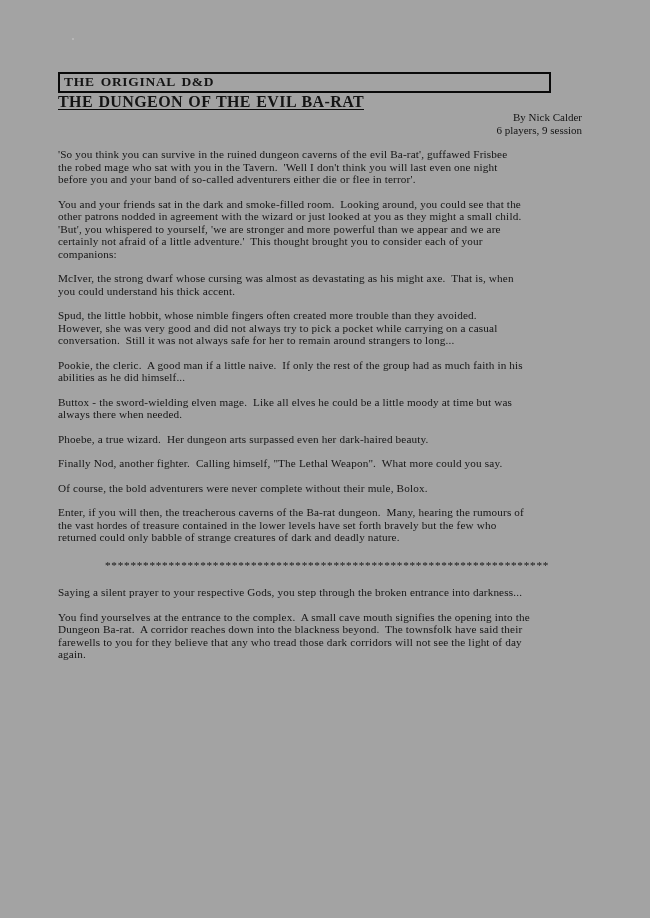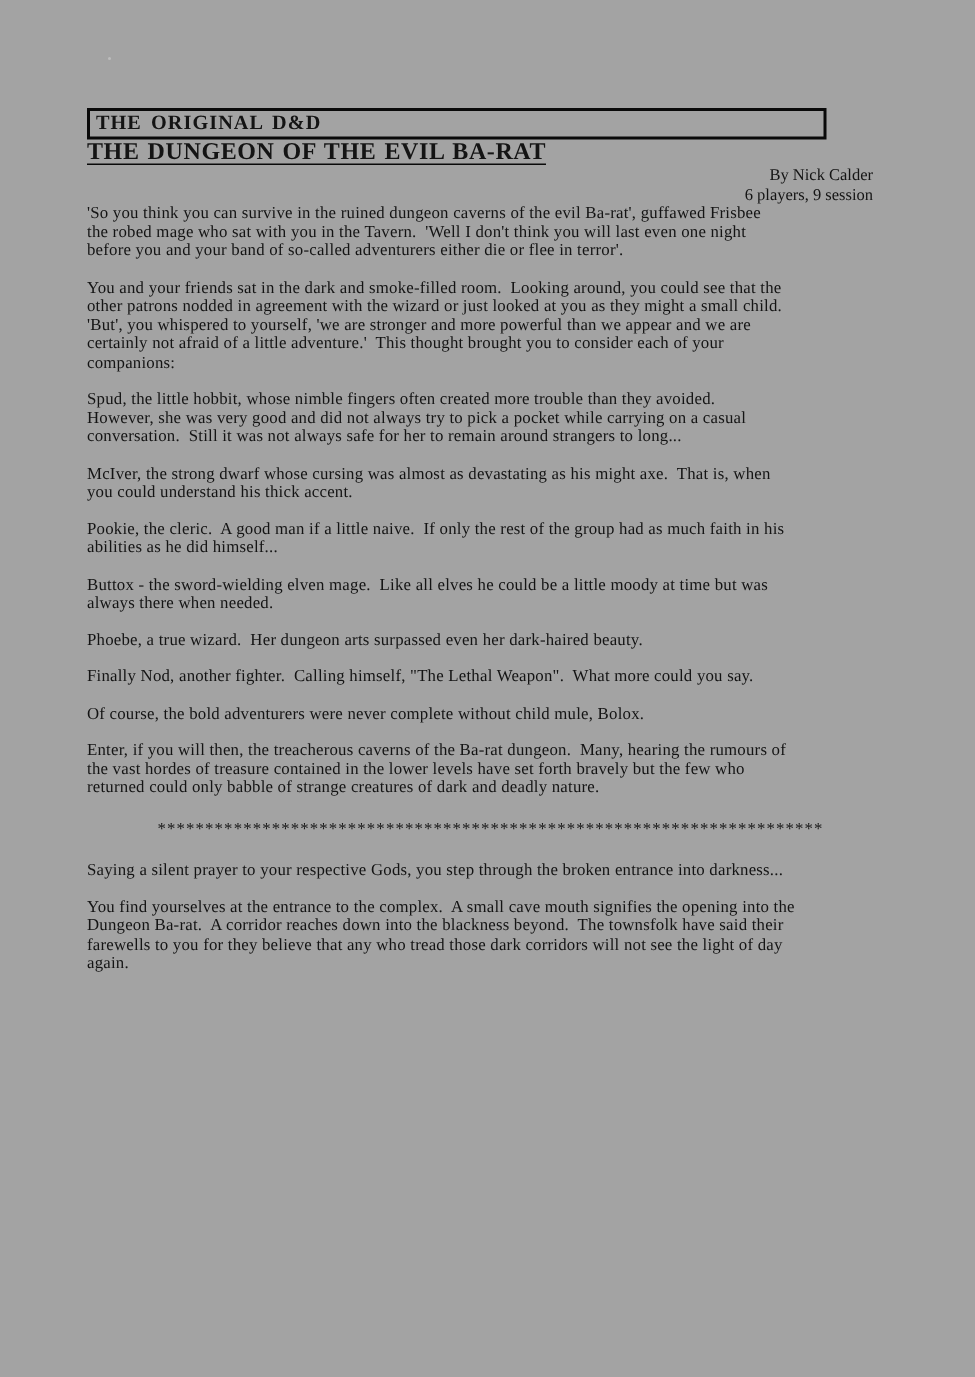--- a/index.html
+++ b/index.html
@@ -47,20 +47,21 @@
     border-bottom: 1.5px solid #0a0a0a;
     padding-bottom: 0.5px;
     white-space: nowrap;
   }
   .byline, .session {
     font-size: 11px;
     line-height: 12.5px;
     text-align: right;
   }
   .body-text {
+    margin-top: 12px;
     font-size: 11.2px;
     line-height: 12.5px;
     letter-spacing: 0.15px;
   }
   .para {
     white-space: pre-wrap;
     margin: 0 0 12px 0;
   }
   .separator {
     margin: 15px 0 15px 47px;
@@ -93,38 +94,38 @@
       <p class="para">'So you think you can survive in the ruined dungeon caverns of the evil Ba-rat', guffawed Frisbee
 the robed mage who sat with you in the Tavern.  'Well I don't think you will last even one night
 before you and your band of so-called adventurers either die or flee in terror'.</p>
 
       <p class="para">You and your friends sat in the dark and smoke-filled room.  Looking around, you could see that the
 other patrons nodded in agreement with the wizard or just looked at you as they might a small child.
 'But', you whispered to yourself, 'we are stronger and more powerful than we appear and we are
 certainly not afraid of a little adventure.'  This thought brought you to consider each of your
 companions:</p>
 
+      <p class="para">McIver, the strong dwarf whose cursing was almost as devastating as his might axe.  That is, when
+you could understand his thick accent.</p>
+
       <p class="para">Spud, the little hobbit, whose nimble fingers often created more trouble than they avoided.
 However, she was very good and did not always try to pick a pocket while carrying on a casual
 conversation.  Still it was not always safe for her to remain around strangers to long...</p>
-
-      <p class="para">McIver, the strong dwarf whose cursing was almost as devastating as his might axe.  That is, when
-you could understand his thick accent.</p>
 
       <p class="para">Pookie, the cleric.  A good man if a little naive.  If only the rest of the group had as much faith in his
 abilities as he did himself...</p>
 
       <p class="para">Buttox - the sword-wielding elven mage.  Like all elves he could be a little moody at time but was
 always there when needed.</p>
 
       <p class="para">Phoebe, a true wizard.  Her dungeon arts surpassed even her dark-haired beauty.</p>
 
       <p class="para">Finally Nod, another fighter.  Calling himself, "The Lethal Weapon".  What more could you say.</p>
 
-      <p class="para">Of course, the bold adventurers were never complete without child mule, Bolox.</p>
+      <p class="para">Of course, the bold adventurers were never complete without their mule, Bolox.</p>
 
       <p class="para">Enter, if you will then, the treacherous caverns of the Ba-rat dungeon.  Many, hearing the rumours of
 the vast hordes of treasure contained in the lower levels have set forth bravely but the few who
 returned could only babble of strange creatures of dark and deadly nature.</p>
 
       <div class="separator">**********************************************************************</div>
 
       <p class="para">Saying a silent prayer to your respective Gods, you step through the broken entrance into darkness...</p>
 
       <p class="para">You find yourselves at the entrance to the complex.  A small cave mouth signifies the opening into the

